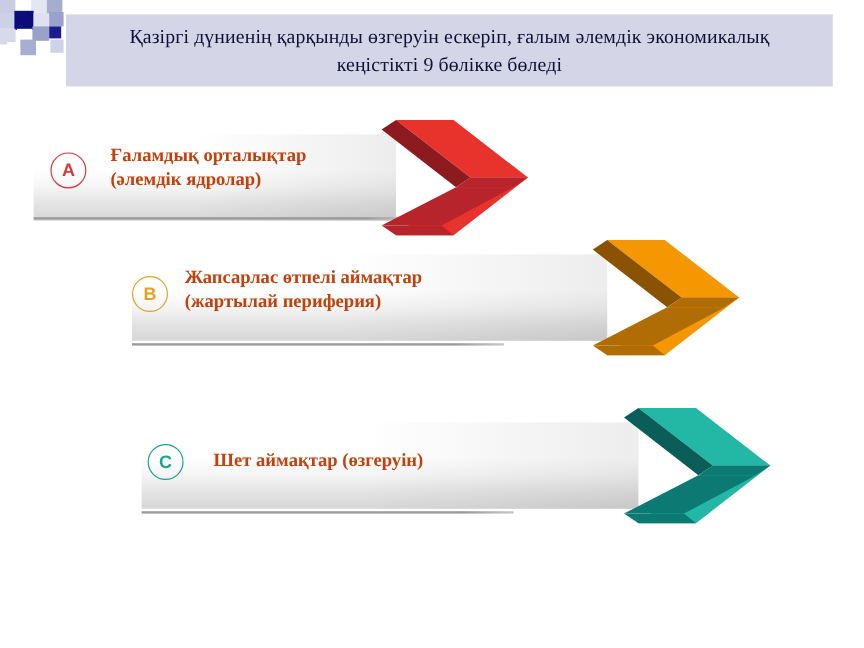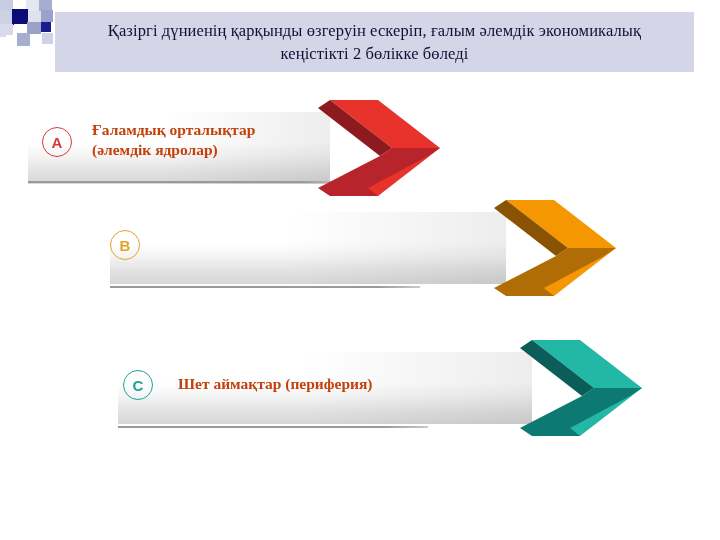--- a/index.html
+++ b/index.html
@@ -138,21 +138,21 @@
       <i style="left: 14px; top: 24px; width: 13px; height: 13px; background: rgb(255, 255, 255);"></i>
       <i style="left: 27px; top: 22px; width: 14px; height: 14px; background: rgb(155, 162, 202);"></i>
       <i style="left: 41px; top: 22px; width: 10px; height: 10px; background: rgb(27, 27, 142);"></i>
       <i style="left: 6px; top: 35px; width: 11px; height: 11px; background: rgb(255, 255, 255);"></i>
       <i style="left: 17px; top: 33px; width: 13px; height: 13px; background: rgb(168, 174, 210);"></i>
       <i style="left: 30px; top: 34px; width: 12px; height: 12px; background: rgb(255, 255, 255);"></i>
       <i style="left: 42px; top: 33px; width: 11px; height: 11px; background: rgb(207, 211, 231);"></i>
     </div>
 
   <div class="header-band">
-    <div class="header-title">Қазіргі дүниенің қарқынды өзгеруін ескеріп, ғалым әлемдік экономикалық кеңістікті 2 бөлікке бөледі</div>
+    <div class="header-title">Қазіргі дүниенің қарқынды өзгеруін ескеріп, ғалым әлемдік экономикалық кеңістікті 9 бөлікке бөледі</div>
   </div>
 
   <div id="rows-host">
       <div class="row" style="left: 28px; top: 98px; width: 418px;">
         <div class="ribbon" style="width: 302px;"></div>
         <div class="baseline" style="left: 0px; top: 83px; width: 320px;"></div>
         <div class="chev" style="left: 288px;">
           <svg viewBox="0 0 130 100">
             <polygon points="14,2 62,2 124,50 76,50" fill="#e8332c"></polygon>
             <polygon points="76,50 124,50 62,98 14,98" fill="#e8332c"></polygon>
@@ -177,34 +177,36 @@
             <polygon points="76,50 124,50 62,98 14,98" fill="#f59700"></polygon>
             <polygon points="2,10 14,2 76,50 64,58" fill="#8a5303"></polygon>
             <polygon points="2,90 14,98 62,98 52,90" fill="#b06d05"></polygon>
             <polygon points="64,58 76,50 124,50 112,58" fill="#b06d05"></polygon>
             <polygon points="64,58 112,58 52,90 2,90" fill="#b06d05"></polygon>
           </svg>
         </div>
         <div class="badge" style="left: 0px; top: 32px; color: rgb(226, 164, 39);">
           <span>B</span>
         </div>
+        <div class="row-text" style="left: 44px; top: 24px;">Жапсарлас өтпелі аймақтар
+(жартылай периферия)</div>
       </div>
       <div class="row" style="left: 118px; top: 338px; width: 530px;">
         <div class="ribbon" style="width: 414px;"></div>
         <div class="baseline" style="left: 0px; top: 88px; width: 310px;"></div>
         <div class="chev" style="left: 400px;">
           <svg viewBox="0 0 130 100">
             <polygon points="14,2 62,2 124,50 76,50" fill="#23b7a6"></polygon>
             <polygon points="76,50 124,50 62,98 14,98" fill="#23b7a6"></polygon>
             <polygon points="2,10 14,2 76,50 64,58" fill="#0a5d58"></polygon>
             <polygon points="2,90 14,98 62,98 52,90" fill="#0c7a72"></polygon>
             <polygon points="64,58 76,50 124,50 112,58" fill="#0c7a72"></polygon>
             <polygon points="64,58 112,58 52,90 2,90" fill="#0c7a72"></polygon>
           </svg>
         </div>
         <div class="badge" style="left: 5px; top: 32px; color: rgb(24, 165, 151);">
           <span>C</span>
         </div>
-        <div class="row-text" style="left: 60px; top: 36px;">Шет аймақтар (периферия)</div>
+        <div class="row-text" style="left: 60px; top: 36px;">Шет аймақтар (өзгеруін)</div>
       </div>
     </div>
 
 </div>
 
 </body></html>

